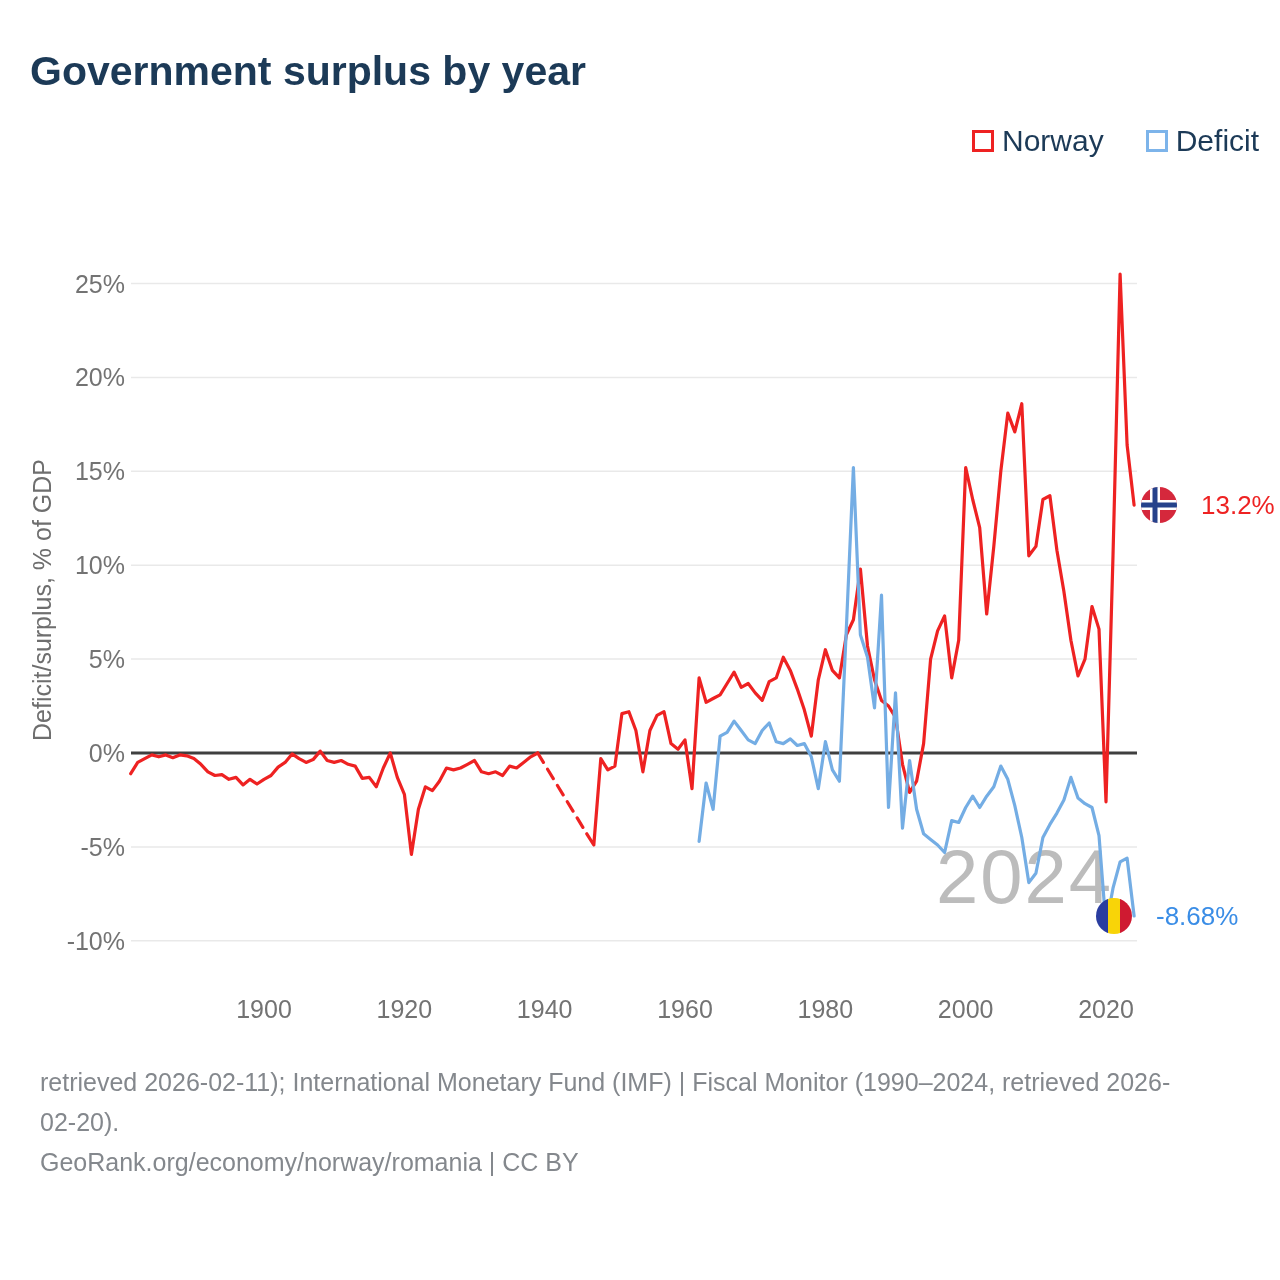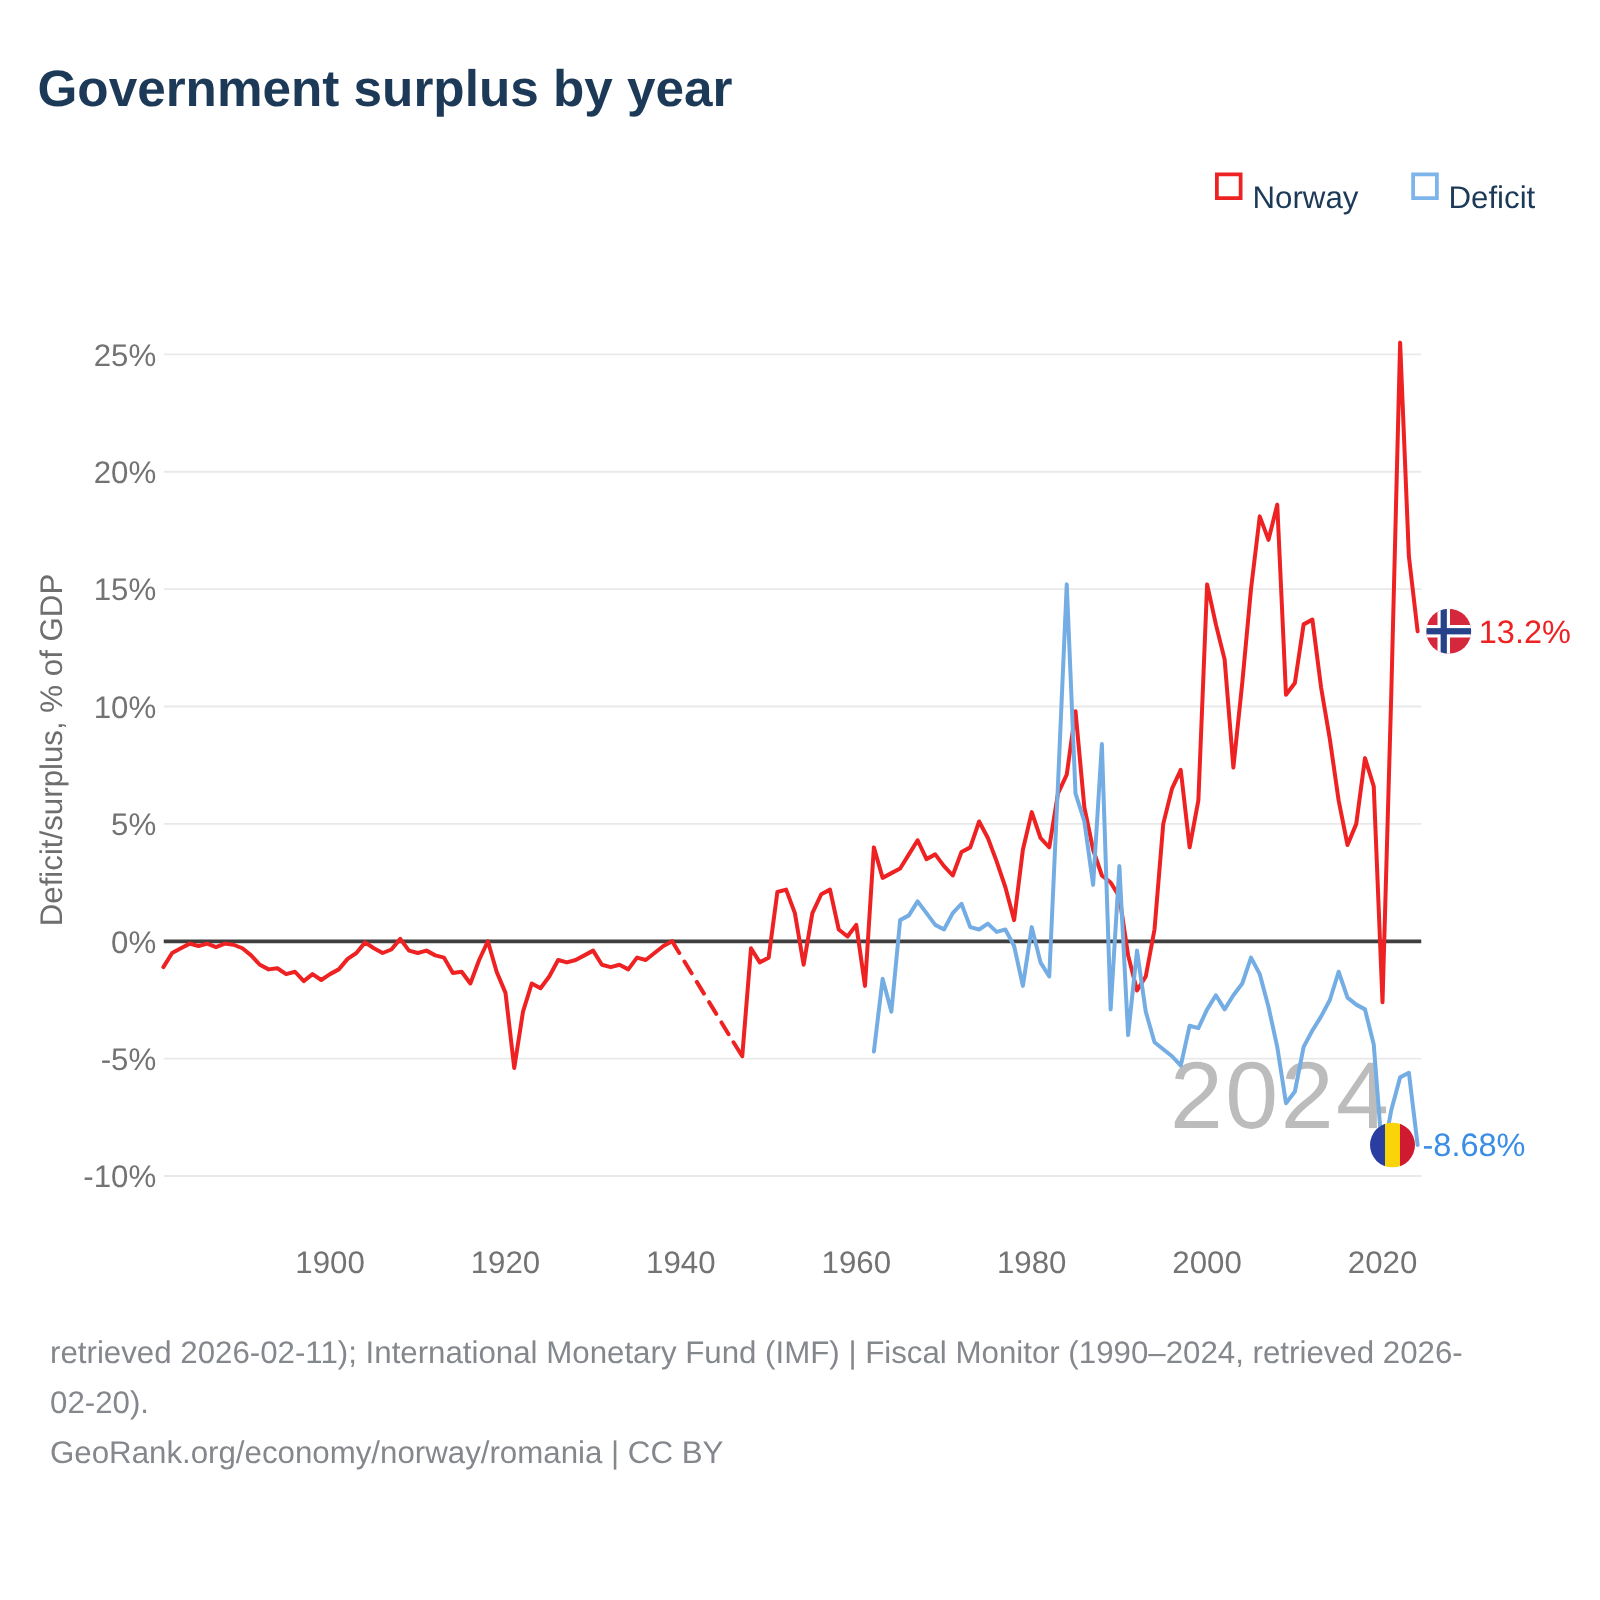--- a/index.html
+++ b/index.html
@@ -4,27 +4,27 @@
 <style>
   html,body{margin:0;padding:0;background:#fff;width:1280px;height:1280px;overflow:hidden;
     font-family:"Liberation Sans","DejaVu Sans",sans-serif;}
   #stage{position:relative;width:1280px;height:1280px;background:#fff;}
   #page-title{position:absolute;left:30px;top:48px;font-size:41px;font-weight:700;color:#1c3a57;letter-spacing:0px;}
   #legend{position:absolute;left:972px;top:124px;color:#1c3a57;}
   .legend-title{font-size:25px;color:#1c3a57;margin-bottom:12px;}
   .legend-row{display:flex;align-items:center;gap:42px;}
   .legend-item{display:flex;align-items:center;gap:8px;cursor:pointer;}
   .swatch{width:22px;height:22px;background:#fff;border:3px solid #000;box-sizing:border-box;}
-  .legend-label{font-size:25px;color:#1c3a57;margin-top:20px;}
+  .legend-label{font-size:30px;color:#1c3a57;}
   #chart-svg{position:absolute;left:0;top:0;}
   .tick-text{font-size:25px;fill:#737373;font-family:"Liberation Sans","DejaVu Sans",sans-serif;}
   #y-axis-title{position:absolute;left:42px;top:600px;transform:translate(-50%,-50%) rotate(-90deg);
     font-size:25px;color:#6e6e6e;white-space:nowrap;}
   #watermark{position:absolute;left:936px;top:833px;font-size:76px;font-weight:500;color:#bcbcbc;letter-spacing:2px;}
-  .end-label{position:absolute;display:flex;align-items:center;gap:6px;}
+  .end-label{position:absolute;display:flex;align-items:center;gap:24px;}
   .end-label-value{font-size:26px;font-weight:400;}
   #norway-end-label{left:1141px;top:487px;}
   #romania-end-label{left:1096px;top:898px;}
   #footer{position:absolute;left:40px;top:1062px;width:1210px;font-size:25px;line-height:40px;color:#84888d;}
 </style>
 </head>
 <body>
 
 <div id="stage">
 

